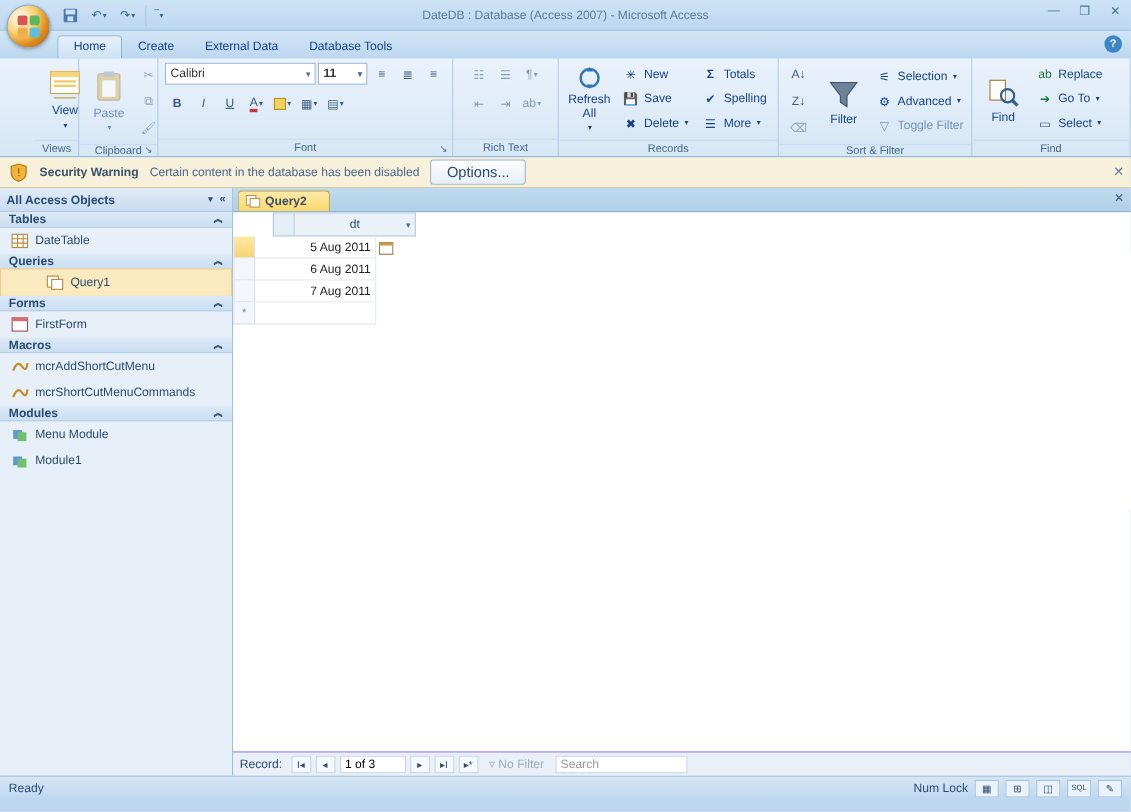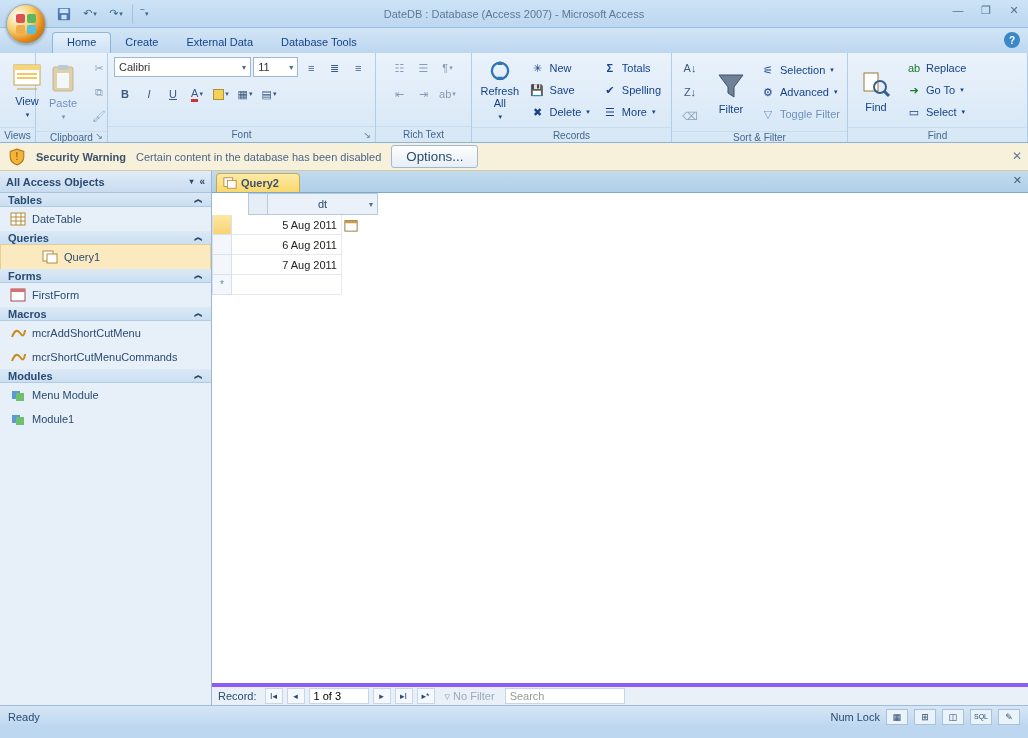--- a/index.html
+++ b/index.html
@@ -75,21 +75,21 @@
 .cornsel{width:20px;background:#e5edf7;border:1px solid #b6c9de;}
 .colhdr{width:110px;background:#eaf1f9;border:1px solid #b6c9de;border-left:none;display:flex;align-items:center;justify-content:center;color:#2c4a6a;position:relative;}
 .colhdr .dd{position:absolute;right:4px;font-size:8px;color:#4e6e8e;}
 .datarow{display:flex;height:20px;}
 .rowsel{width:20px;border:1px solid #d8e1ec;border-top:none;background:#f3f7fb;display:flex;align-items:center;justify-content:center;color:#6b88a6;font-size:10px;}
 .rowsel.cur{background:linear-gradient(#fde8a3,#f8d374);}
 .cell{width:110px;border:1px solid #e3eaf2;border-top:none;border-left:none;display:flex;align-items:center;justify-content:flex-end;padding:0 4px;color:#222;}
 .calpick{width:18px;display:flex;align-items:center;justify-content:center;}
 
 
-.recnav{height:22px;background:#e9f0f8;border-top:4px solid #8b5cf6;display:flex;align-items:center;padding:0 6px;gap:4px;color:#2a4b72;}
+.recnav{height:22px;background:#e9f0f8;border-top:1px solid #8b5cf6;display:flex;align-items:center;padding:0 6px;gap:4px;color:#2a4b72;}
 .recnav .lbl{margin-right:4px;}
 .recnav .nbtn{width:18px;height:16px;display:flex;align-items:center;justify-content:center;border:1px solid #c7d6e6;background:#f5f9fd;cursor:default;font-size:9px;}
 .recnav input{width:60px;height:16px;border:1px solid #c7d6e6;padding:0 4px;font-size:11px;}
 .recnav .nofilter{color:#9caab9;margin-left:6px;display:flex;align-items:center;gap:3px;}
 .recnav .search{border:1px solid #c7d6e6;background:#fff;height:16px;padding:0 4px;color:#999;margin-left:6px;width:120px;display:flex;align-items:center;}
 
 
 .statusbar{height:22px;background:linear-gradient(#d6e6f5,#bdd7f0);border-top:1px solid #9dbbda;display:flex;align-items:center;padding:0 8px;color:#2a4b72;}
 .statusbar .right{margin-left:auto;display:flex;align-items:center;gap:6px;}
 .viewbtn{width:22px;height:16px;border:1px solid #a9c2db;background:#eaf2fa;display:flex;align-items:center;justify-content:center;font-size:9px;cursor:default;}
@@ -129,21 +129,21 @@
 <div class="tabrow">
   <div class="tab active">Home</div>
   <div class="tab">Create</div>
   <div class="tab">External Data</div>
   <div class="tab">Database Tools</div>
   <div class="help-btn">?</div>
 </div>
 
 <div class="ribbon">
 
-  <div class="group" style="width:36px;">
+  <div class="group" style="width:72px;padding-left:32px;">
     <div class="group-body">
       <div class="bigbtn">
         <svg class="bigicon" viewBox="0 0 32 32">
             <rect x="3" y="4" width="26" height="20" fill="#fff" stroke="#c9a24a"></rect>
             <rect x="3" y="4" width="26" height="5" fill="#f5d67a"></rect>
             <path d="M6 28 L26 28" stroke="#c9a24a"></path>
             <rect x="6" y="12" width="20" height="2" fill="#f2c85f"></rect>
             <rect x="6" y="16" width="20" height="2" fill="#f2c85f"></rect>
           </svg>
         <div class="lbl"><span>View</span><br><span class="minidrop">▾</span></div>
@@ -174,21 +174,21 @@
       </div>
   </div>
 
   <div class="group" style="width:268px;">
     <div class="group-body" style="flex-direction:column;align-items:stretch;gap:4px;">
       <div class="rowh">
         <div class="combo" style="width:140px;gap:48px;">
             <span>Calibri</span>
             <span class="dd">▾</span>
           </div>
-        <div class="combo" style="width:46px;">
+        <div class="combo" style="width:46px;font-weight:bold;">
             <span>11</span>
             <span class="dd">▾</span>
           </div>
         <div class="smbtn">≡</div>
         <div class="smbtn">≣</div>
         <div class="smbtn">≡</div>
       </div>
       <div class="rowh">
         <div class="smbtn">
             <b>B</b>

